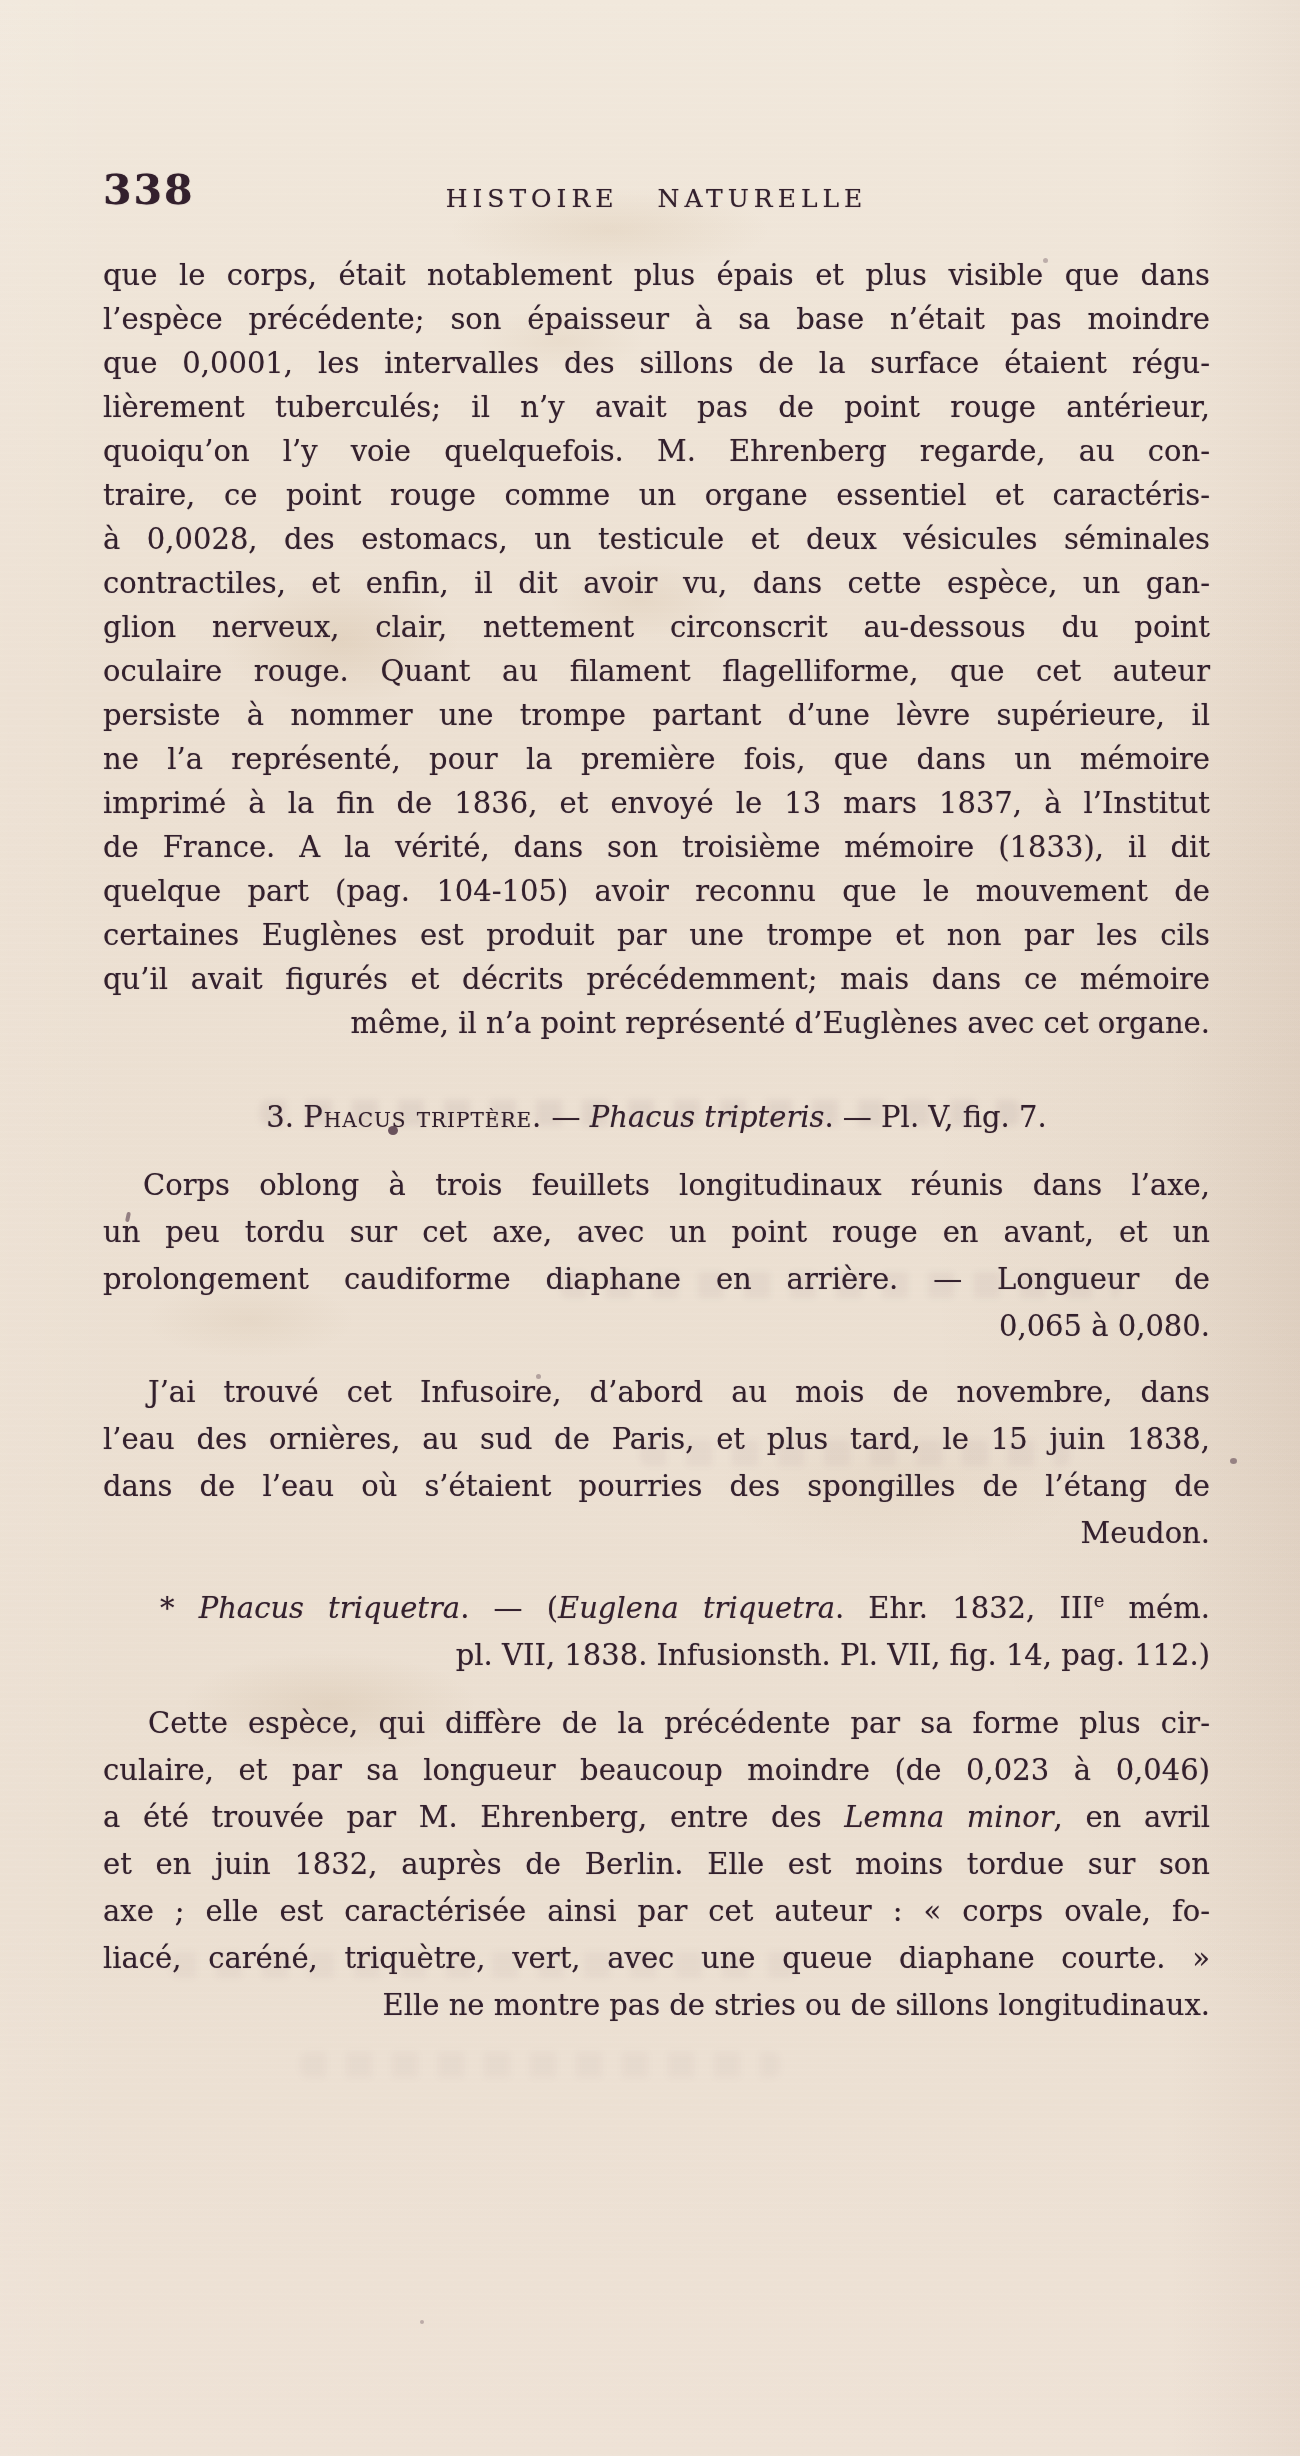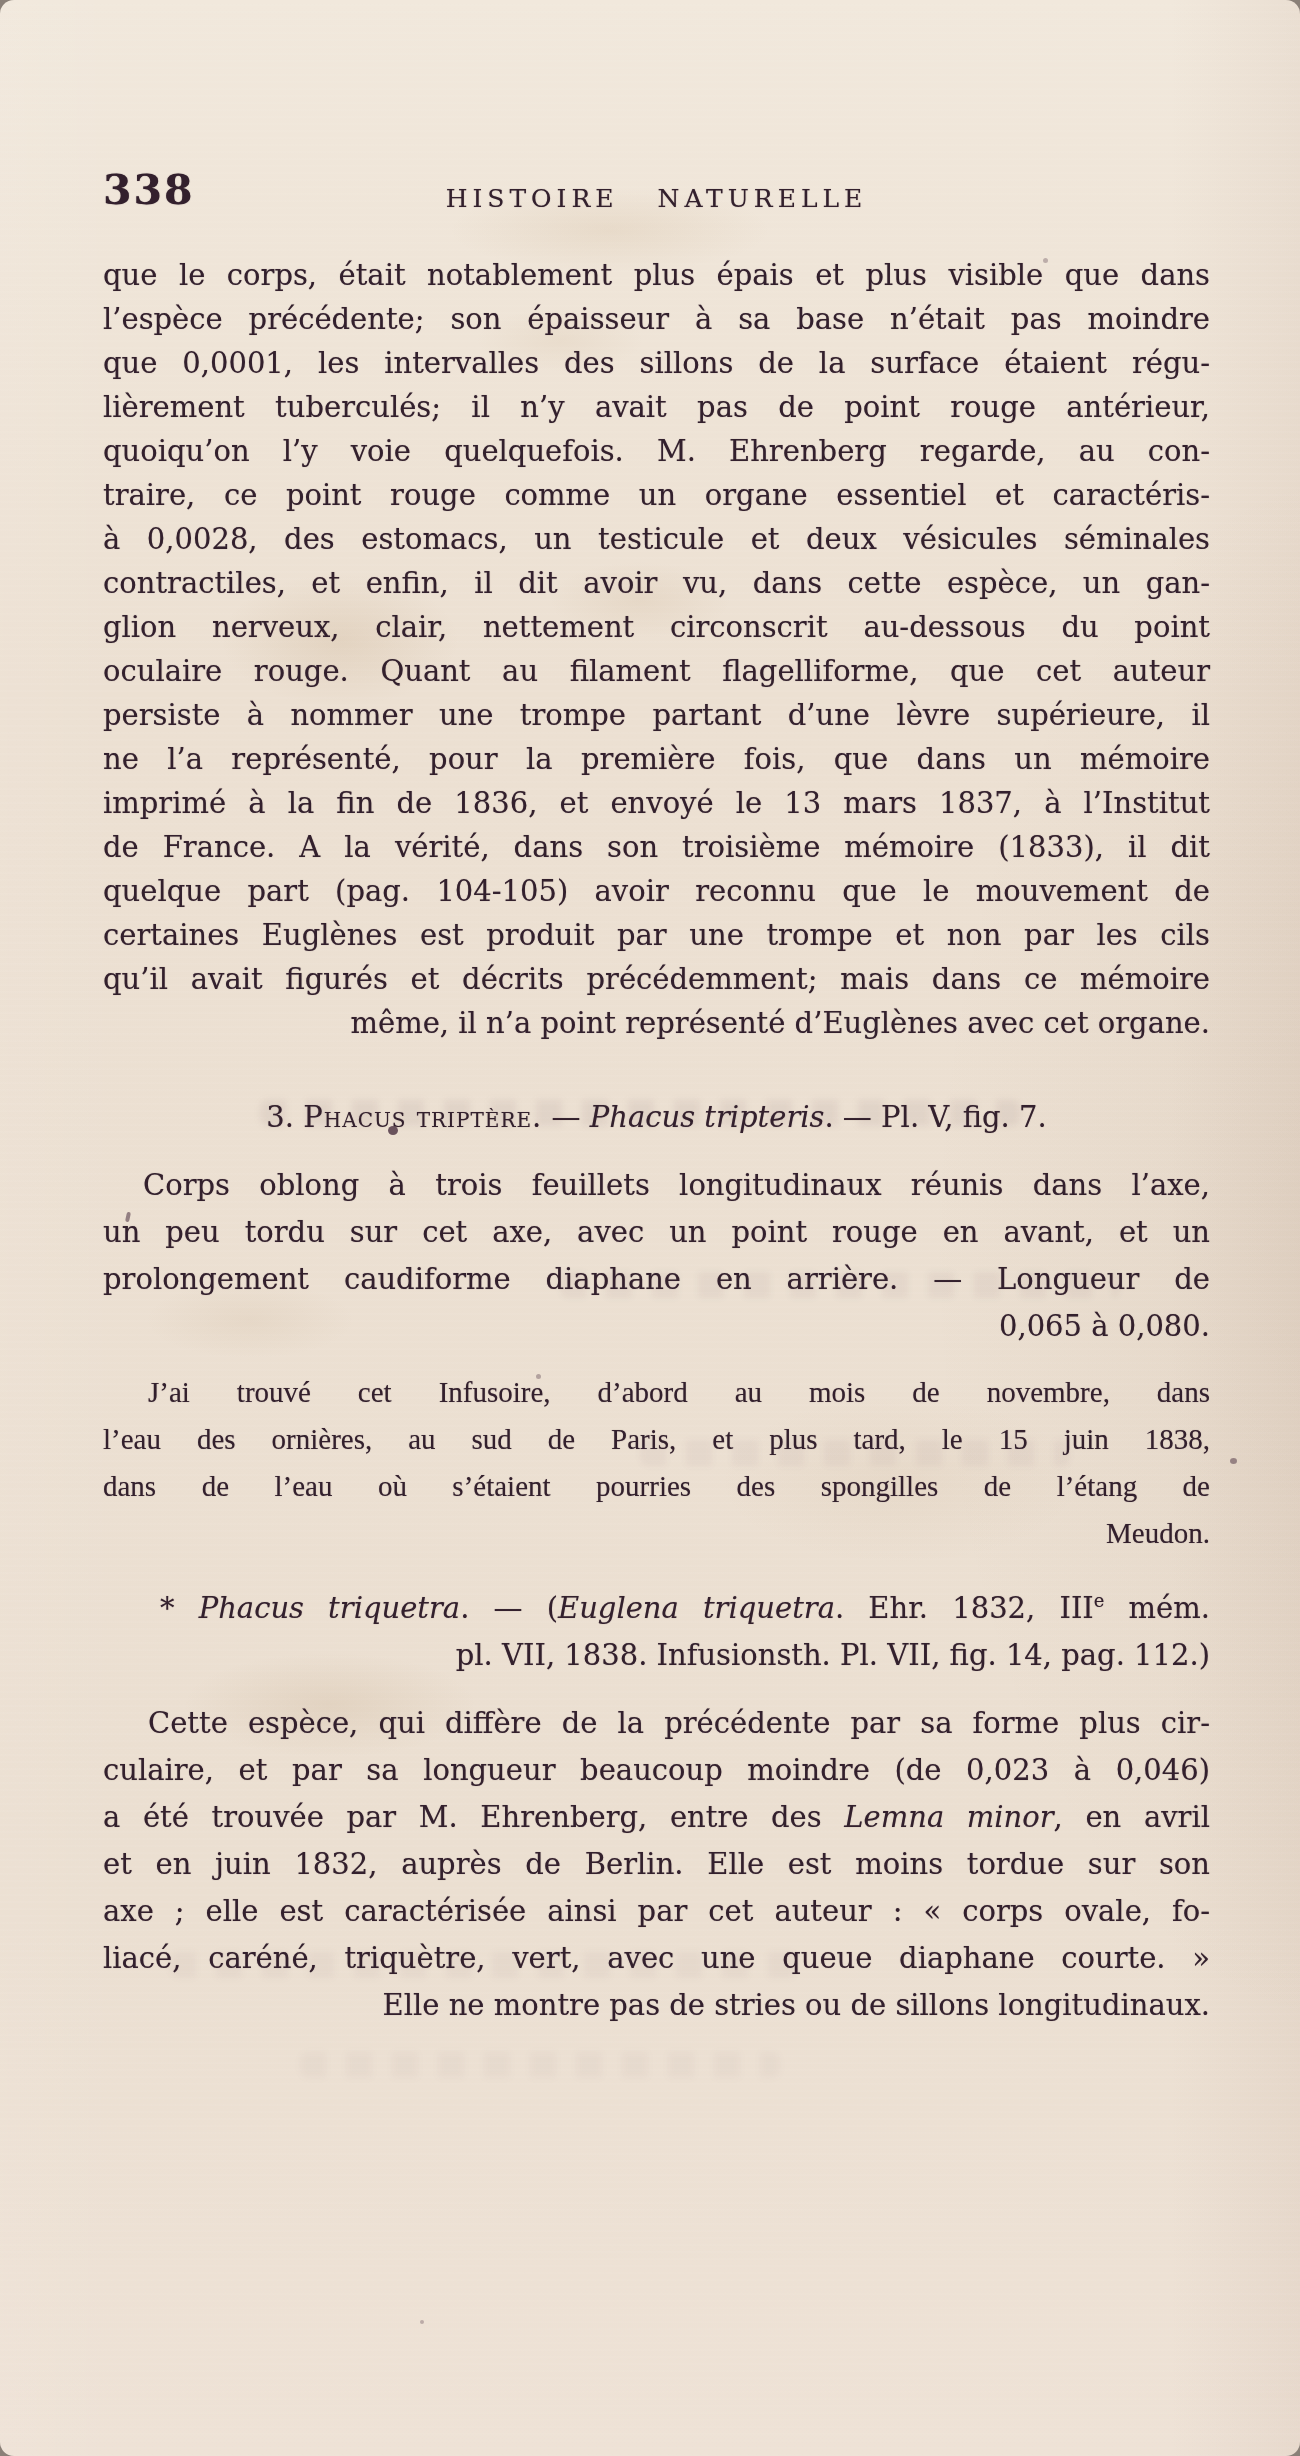--- a/index.html
+++ b/index.html
@@ -18,21 +18,20 @@
       radial-gradient(ellipse 170px 95px at 340px 640px, rgba(160,120,70,.13), transparent 70%),
       radial-gradient(ellipse 130px 55px at 640px 600px, rgba(160,120,70,.09), transparent 70%),
       radial-gradient(ellipse 120px 45px at 560px 340px, rgba(165,125,75,.08), transparent 70%),
       radial-gradient(ellipse 210px 75px at 330px 1705px, rgba(150,110,60,.11), transparent 70%),
       radial-gradient(ellipse 150px 55px at 250px 1320px, rgba(150,110,60,.07), transparent 70%),
       radial-gradient(ellipse 260px 120px at 900px 1480px, rgba(150,110,60,.06), transparent 70%),
       radial-gradient(ellipse 600px 1100px at 1360px 1250px, rgba(125,92,62,.08), transparent 72%),
       repeating-linear-gradient(0deg, rgba(255,255,255,.035) 0 2px, rgba(0,0,0,0) 2px 7px),
       linear-gradient(90deg, rgba(255,255,255,.05) 0%, rgba(0,0,0,0) 10%, rgba(0,0,0,0) 90%, rgba(140,100,80,.07) 100%),
       linear-gradient(180deg, #f1e8dc 0%, #ece0d2 28%, #ebdfd1 78%, #eee2d6 100%);
-    border-radius: 14px;
   }
 
   .header { position: absolute; left: 103px; top: 0; width: 1107px; height: 230px; }
   .page-number {
     position: absolute; left: 0; top: 166px;
     font-size: 41px; font-weight: bold; letter-spacing: 2px;
     text-shadow: 0 0 1px rgba(51,32,45,.55);
   }
   .running-title {
     position: absolute; left: 0; right: 0; top: 184px;
@@ -127,21 +126,21 @@
       </div>
       <div class="para heading" style="margin-top: 50px;">
         <div class="line">3. <span class="sc">Phacus triptère.</span> — <span class="it">Phacus tripteris</span>. — Pl. V, fig. 7.</div>
       </div>
       <div class="para body" style="margin-top: 23px;">
         <div class="line j" style="text-indent: 40px;">Corps oblong à trois feuillets longitudinaux réunis dans l’axe,</div>
         <div class="line j">un peu tordu sur cet axe, avec un point rouge en avant, et un</div>
         <div class="line j">prolongement caudiforme diaphane en arrière. — Longueur de</div>
         <div class="line last">0,065 à 0,080.</div>
       </div>
-      <div class="para body" style="margin-top: 19px; font-family: Liberation Serif, serif;">
+      <div class="para body" style="margin-top: 19px;">
         <div class="line j" style="text-indent: 45px;">J’ai trouvé cet Infusoire, d’abord au mois de novembre, dans</div>
         <div class="line j">l’eau des ornières, au sud de Paris, et plus tard, le 15 juin 1838,</div>
         <div class="line j">dans de l’eau où s’étaient pourries des spongilles de l’étang de</div>
         <div class="line last">Meudon.</div>
       </div>
       <div class="para synonymy" style="margin-top: 28px;">
         <div class="line j" style="text-indent: 57px;">* <span class="it">Phacus triquetra</span>. — (<span class="it">Euglena triquetra</span>. Ehr. 1832, III<sup>e</sup> mém.</div>
         <div class="line last turnover">pl. VII, 1838. Infusionsth. Pl. VII, fig. 14, pag. 112.)</div>
       </div>
       <div class="para body" style="margin-top: 21px;">

